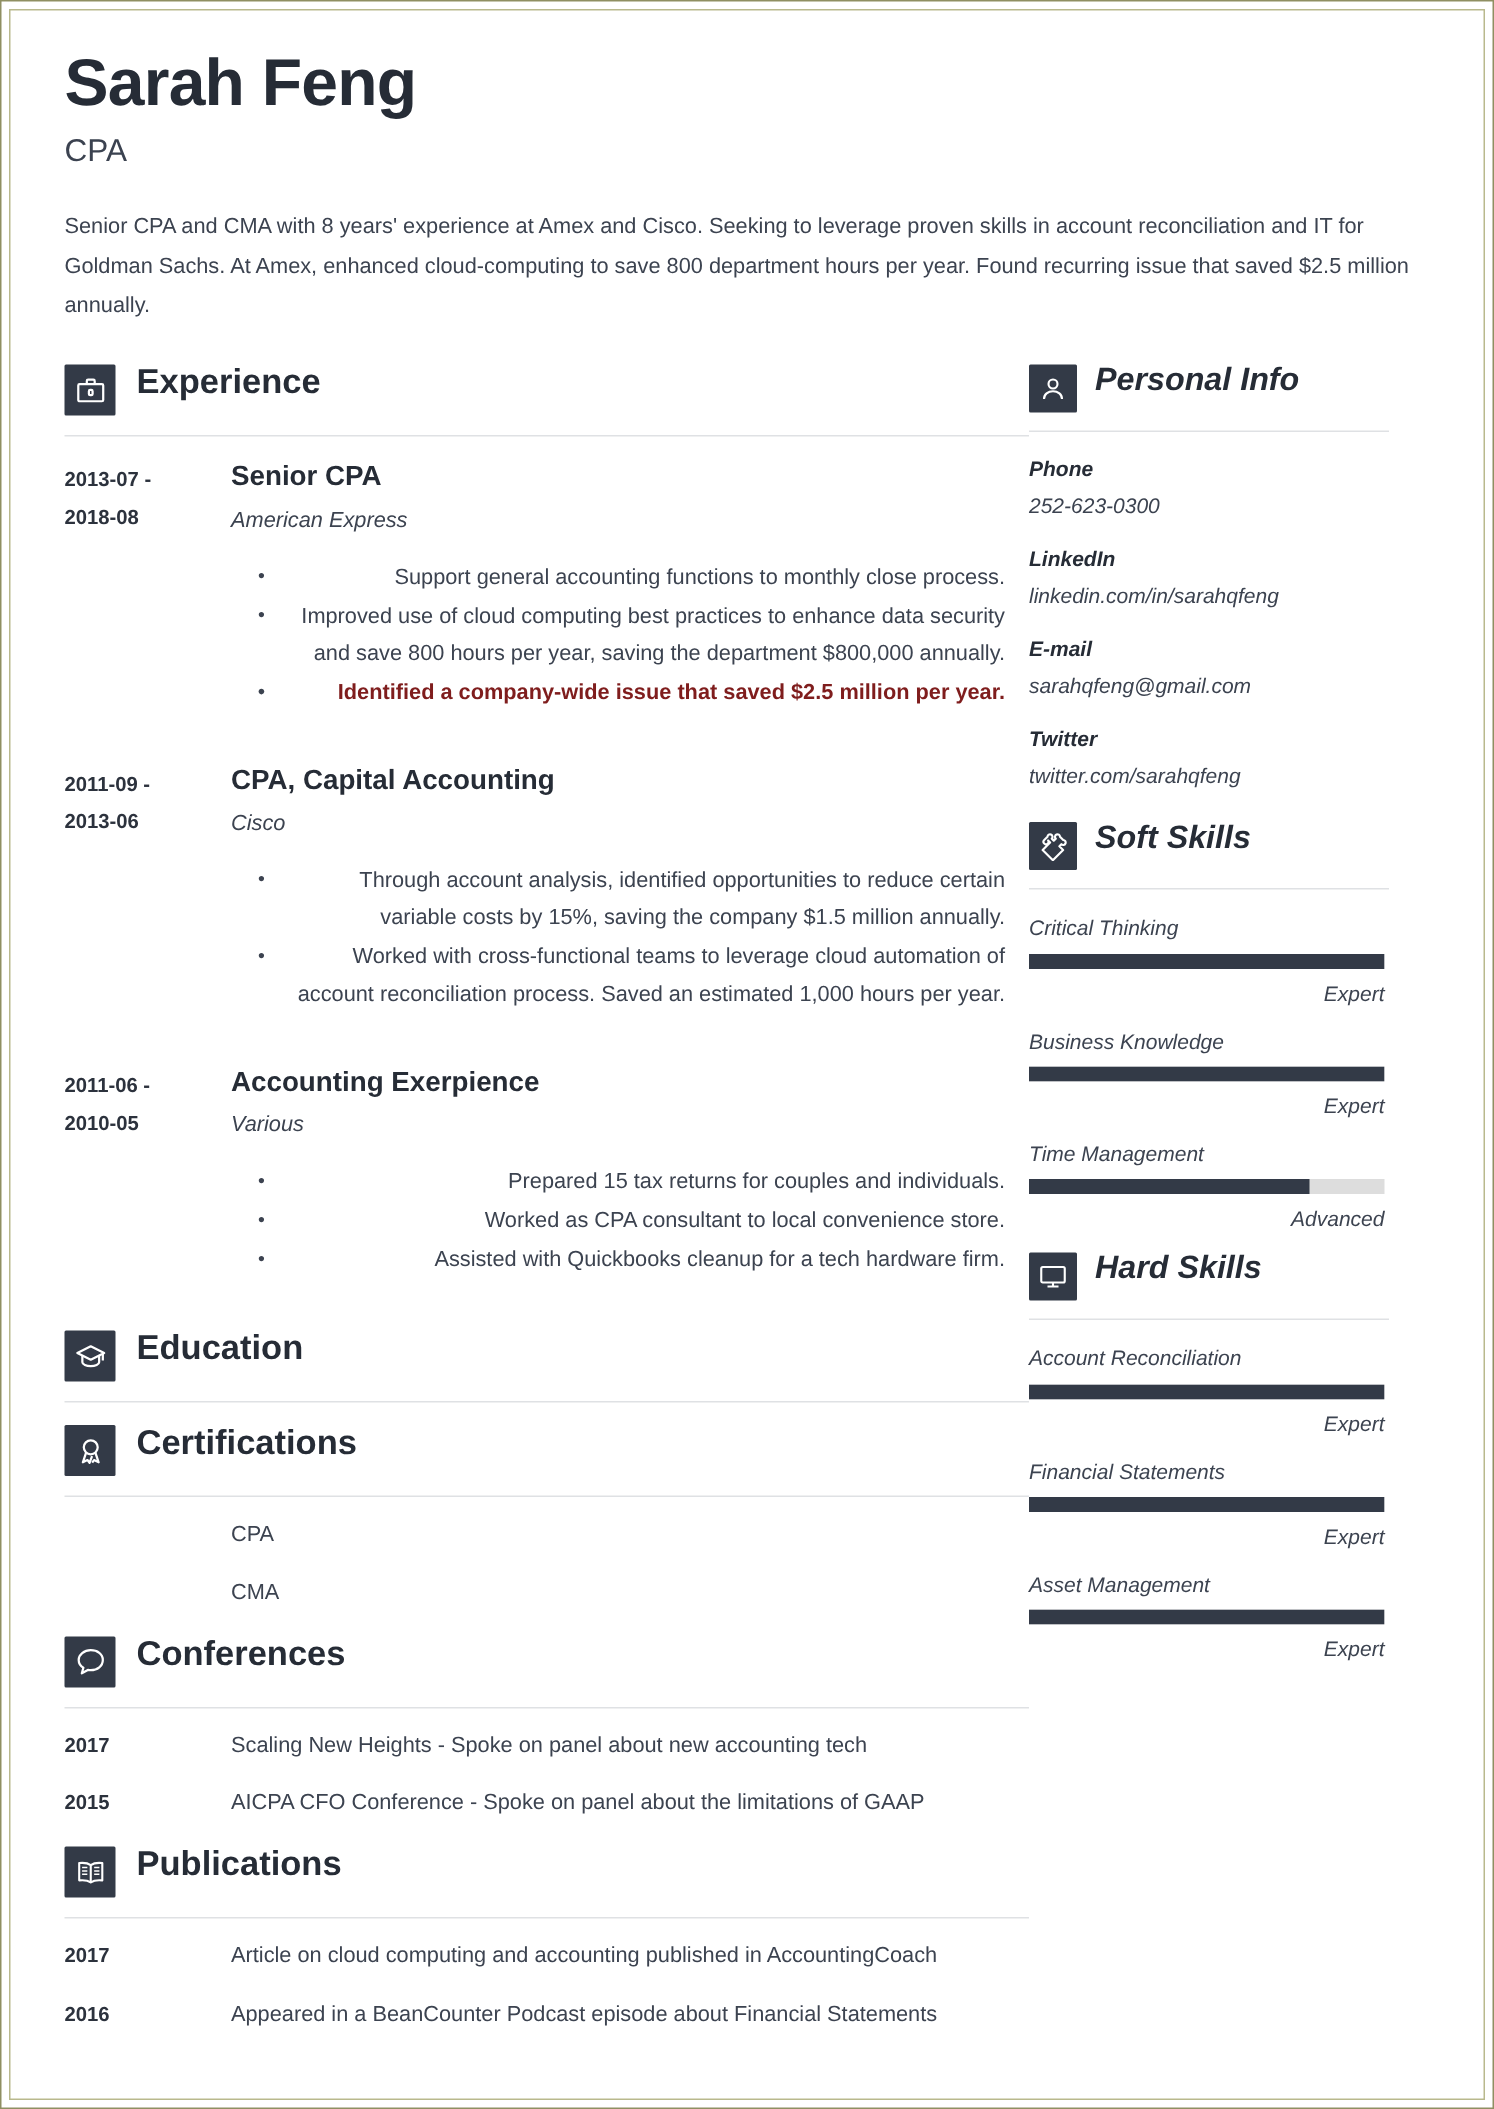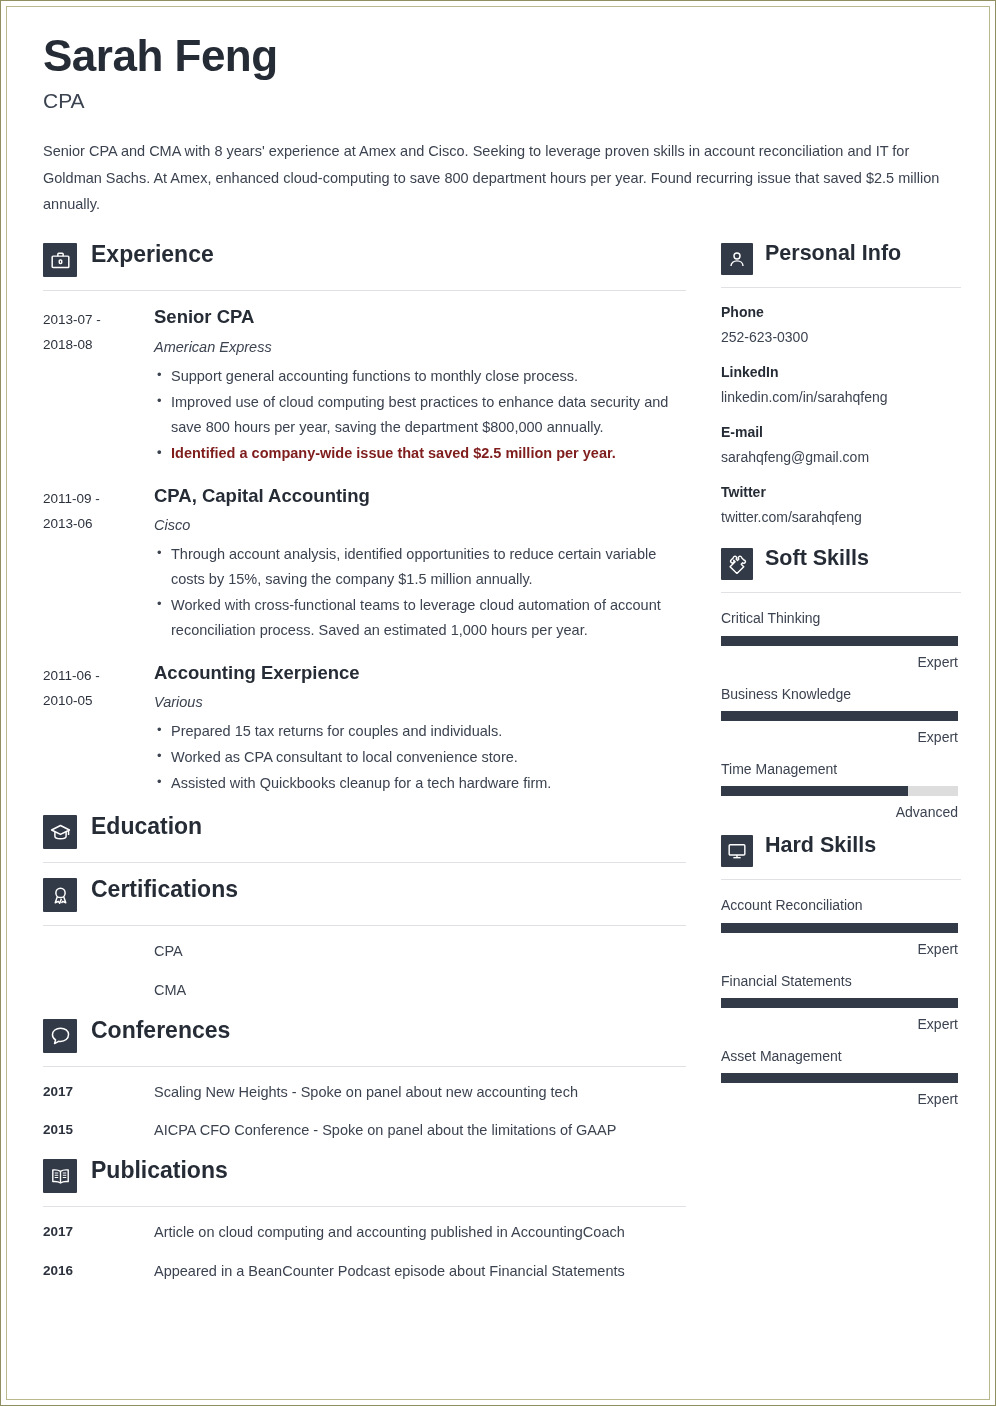--- a/index.html
+++ b/index.html
@@ -70,21 +70,21 @@
     display: flex;
     align-items: flex-start;
   }
   .col-main {
     width: 643px;
     flex: 0 0 643px;
   }
   .col-side {
     width: 240px;
     flex: 0 0 240px;
-    margin-left: 35px;
+    font-style: italic;
   }
 
   
   .section {
     margin-bottom: 2px;
   }
   .section-head {
     display: flex;
     align-items: flex-start;
     padding-bottom: 0;
@@ -120,21 +120,21 @@
   
   .entry {
     display: flex;
     align-items: flex-start;
     margin-bottom: 18px;
   }
   .entry-date {
     width: 104px;
     flex: 0 0 104px;
     font-size: 13.5px;
-    font-weight: normal;
+    font-weight: bold;
     color: #2c323d;
     line-height: 1.85;
     padding-top: 2px;
   }
   .entry-body {
     flex: 1 1 auto;
     padding-left: 7px;
   }
   .entry-title {
     font-size: 18.5px;
@@ -145,22 +145,23 @@
   }
   .entry-org {
     font-size: 14.5px;
     font-style: italic;
     color: #3c4350;
     margin: 0 0 7px 0;
     line-height: 1.4;
   }
   ul.bullets {
     list-style: none;
-    margin: 1px;
+    margin: 16px;
     padding: 0;
+    text-align: right;
   }
   ul.bullets li {
     position: relative;
     padding-left: 16px;
     font-size: 14.5px;
     color: #3c4350;
     line-height: 1.72;
     margin-bottom: 1px;
   }
   ul.bullets li::before {

